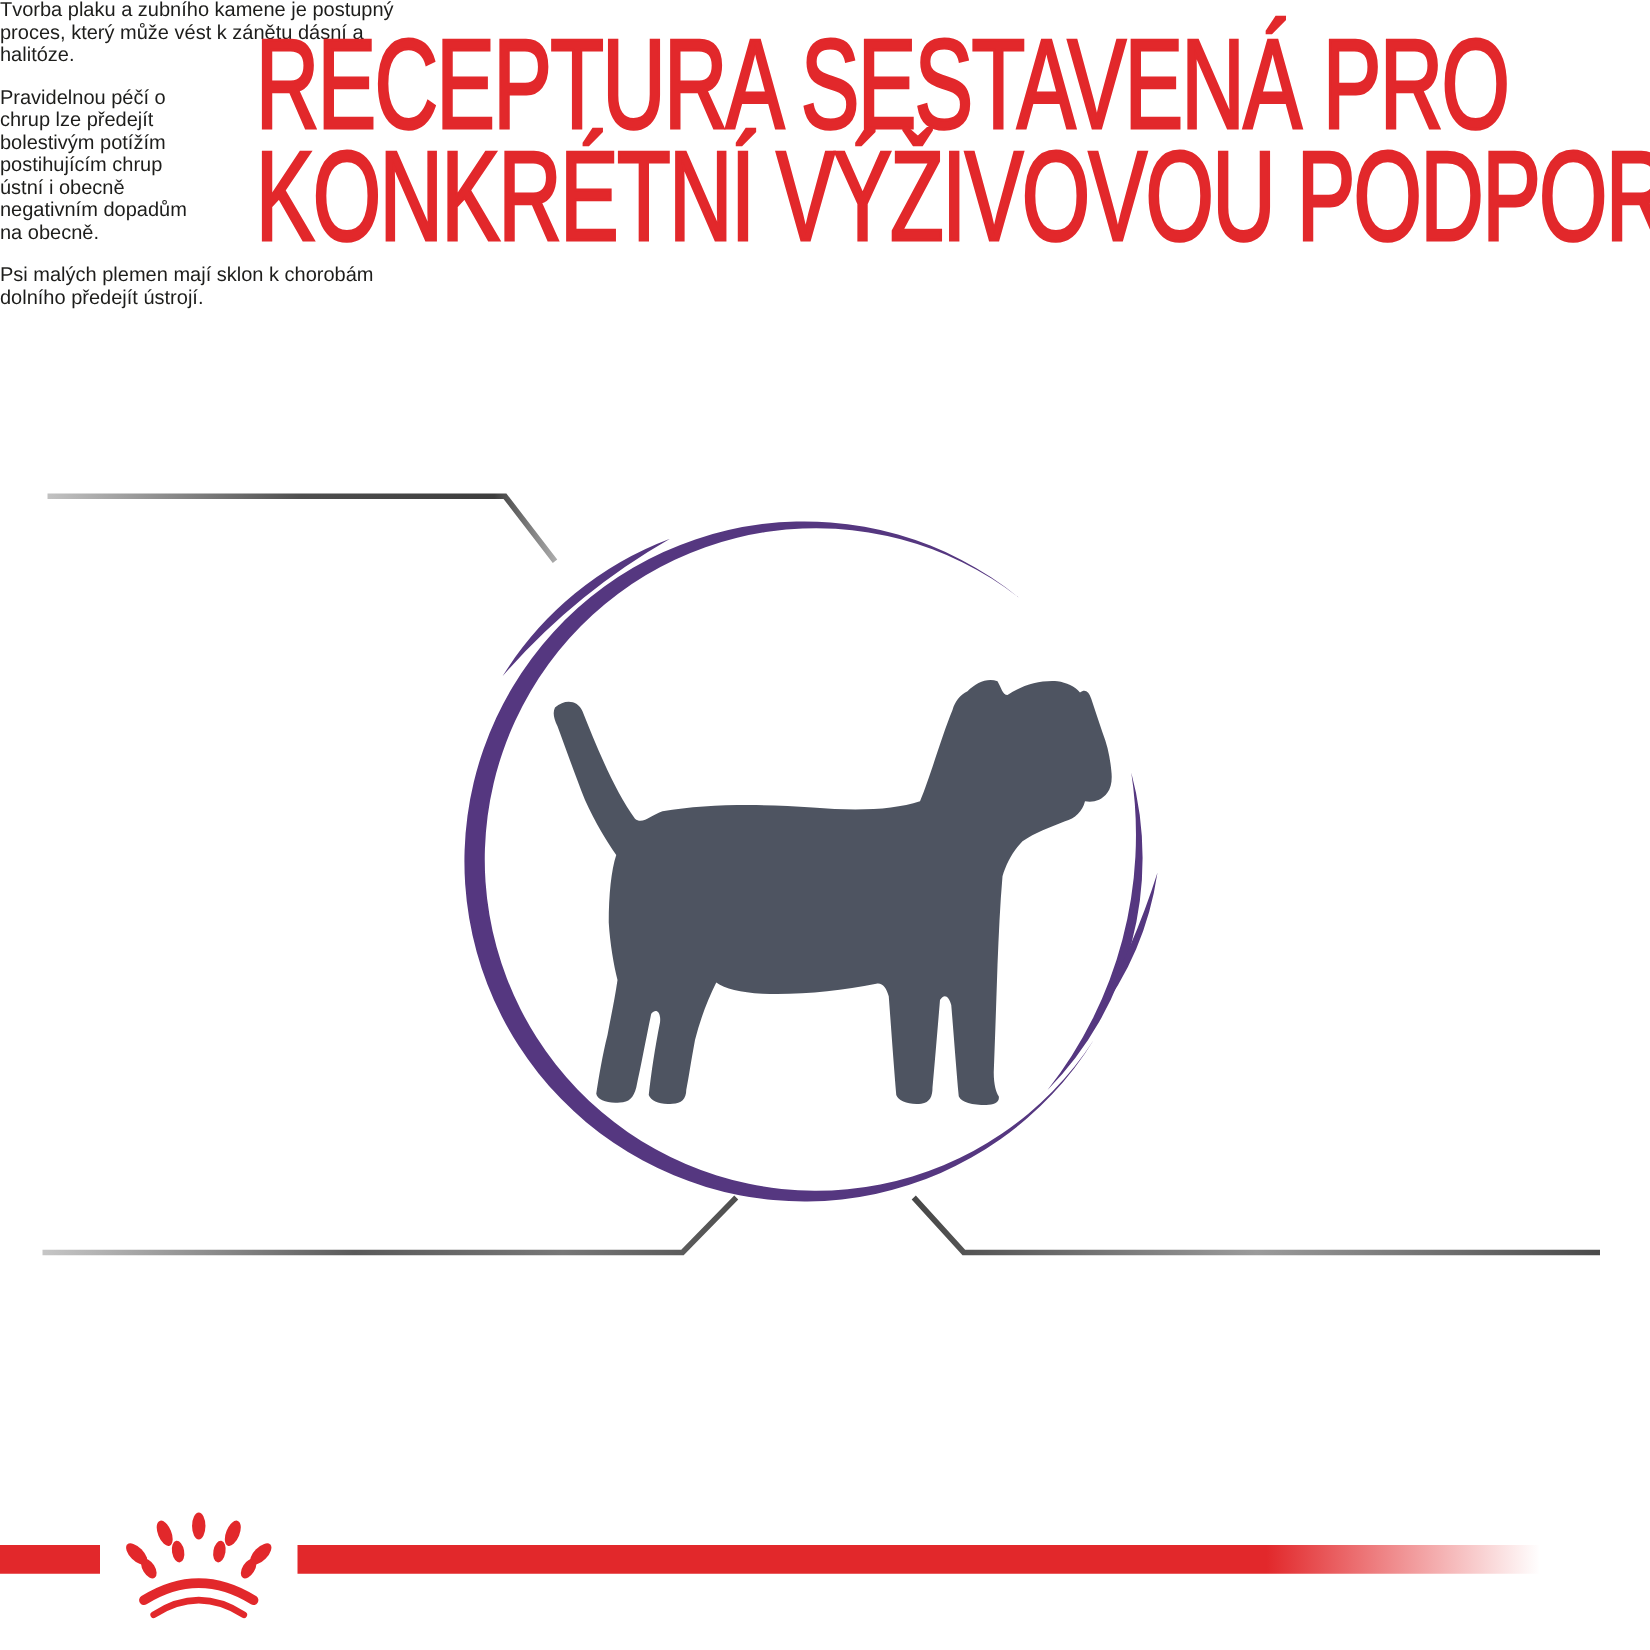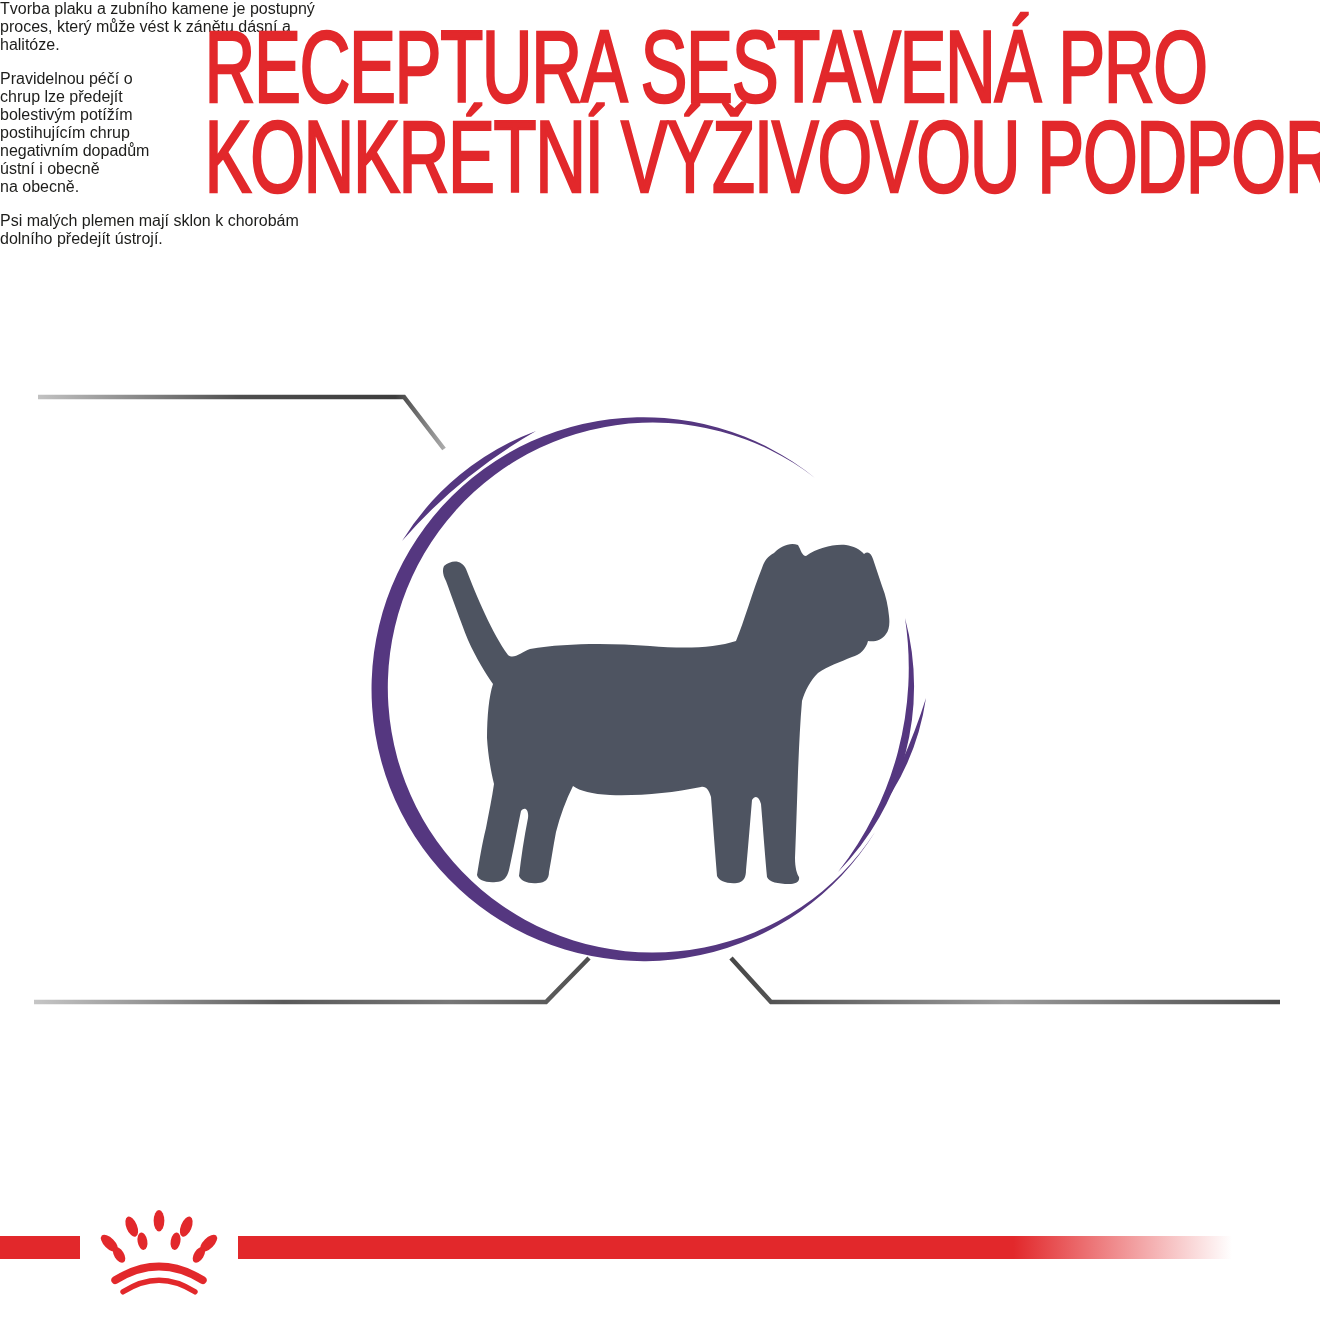--- a/index.html
+++ b/index.html
@@ -118,22 +118,22 @@
         C 443,575 442,570 444,566 Z"></path>
     </g>
   </svg>
 
   <p class="callout callout-right">
     </p>
     <div>Pravidelnou péčí o</div>
     <div>chrup lze předejít</div>
     <div>bolestivým potížím</div>
     <div>postihujícím chrup</div>
+    <div>ústní i obecně</div>
     <div>negativním dopadům</div>
-    <div>ústní i obecně</div>
     <div>na obecně.</div>
   <p></p>
 
   <svg class="connector" style="left:26px;top:954px;" width="570" height="54" viewBox="26 954 570 54">
     <defs>
       <linearGradient id="gradBL" gradientUnits="userSpaceOnUse" x1="34" y1="1002" x2="589" y2="1002">
         <stop offset="0" stop-color="#c6c6c6"></stop>
         <stop offset="0.45" stop-color="#5a5a5a"></stop>
         <stop offset="0.75" stop-color="#777777"></stop>
         <stop offset="1" stop-color="#4f4f4f"></stop>

